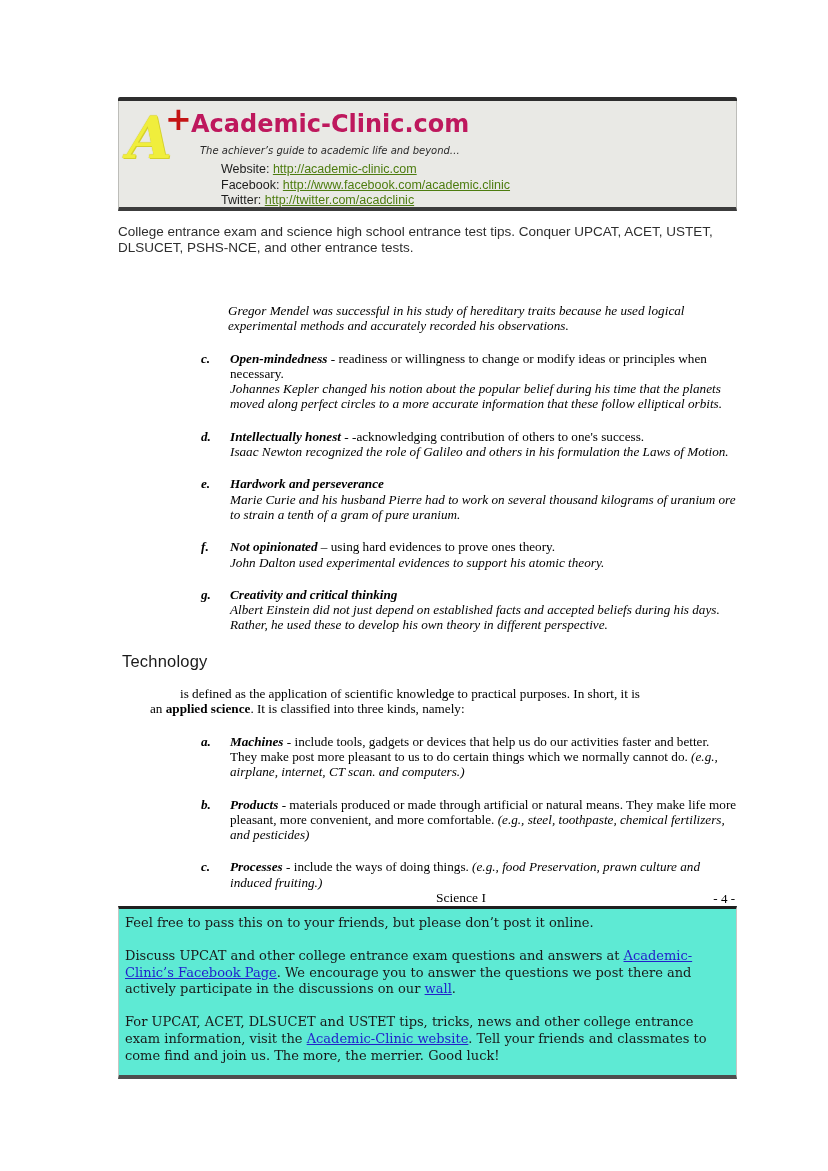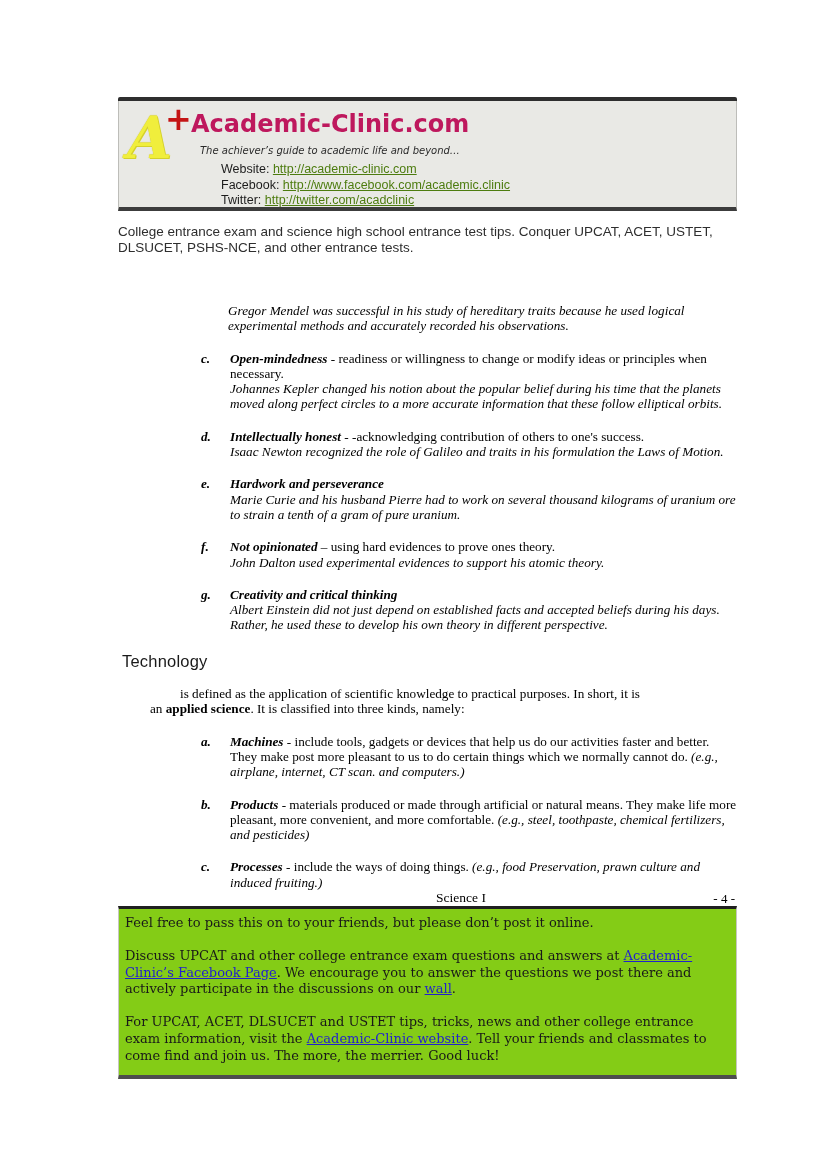--- a/index.html
+++ b/index.html
@@ -64,21 +64,21 @@
   .tech-intro .indent { display:inline-block; width:30px; }
   .bold { font-weight:bold; }
 
   
   .pagefoot { position:relative; margin-top:0px; height:16px; font-size:13.5px; }
   .pagefoot .course { position:absolute; left:12px; right:0; text-align:center; padding-left:55px; }
   .pagefoot .pagenum { position:absolute; right:2px; top:1px; font-size:13px; }
 
   
   .footer-box {
-    background:#84cc16; border-top:3px solid #1f1f1f; border-bottom:4px solid #4d4d4d;
+    background:#5eead4; border-top:3px solid #1f1f1f; border-bottom:4px solid #4d4d4d;
     border-left:1px solid #c6c6c2; border-right:1px solid #c6c6c2;
     padding:6px 8px 10px 6px;
     font-family:"DejaVu Serif", serif; font-size:13px; line-height:16.8px; color:#191919;
   }
   .footer-box p + p { margin-top:16px; }
   .footer-box a { color:#2222cc; text-decoration:underline; }
 </style>
 </head>
 <body>
 
@@ -113,21 +113,21 @@
         <div class="item-body">
           <span class="item-title">Open-mindedness</span><span> - readiness or willingness to change or modify ideas or principles when necessary.</span>
           <div class="item-example">Johannes Kepler changed his notion about the popular belief during his time that the planets moved along perfect circles to a more accurate information that these follow elliptical orbits.</div>
         </div>
       </div>
 
       <div class="item">
         <span class="letter">d.</span>
         <div class="item-body">
           <span class="item-title">Intellectually honest</span><span> - -acknowledging contribution of others to one's success.</span>
-          <div class="item-example">Isaac Newton recognized the role of Galileo and traits in his formulation the Laws of Motion.</div>
+          <div class="item-example">Isaac Newton recognized the role of Galileo and others in his formulation the Laws of Motion.</div>
         </div>
       </div>
 
       <div class="item">
         <span class="letter">e.</span>
         <div class="item-body">
           <span class="item-title">Hardwork and perseverance</span><span></span>
           <div class="item-example">Marie Curie and his husband Pierre had to work on several thousand kilograms of uranium ore to strain a tenth of a gram of pure uranium.</div>
         </div>
       </div>

